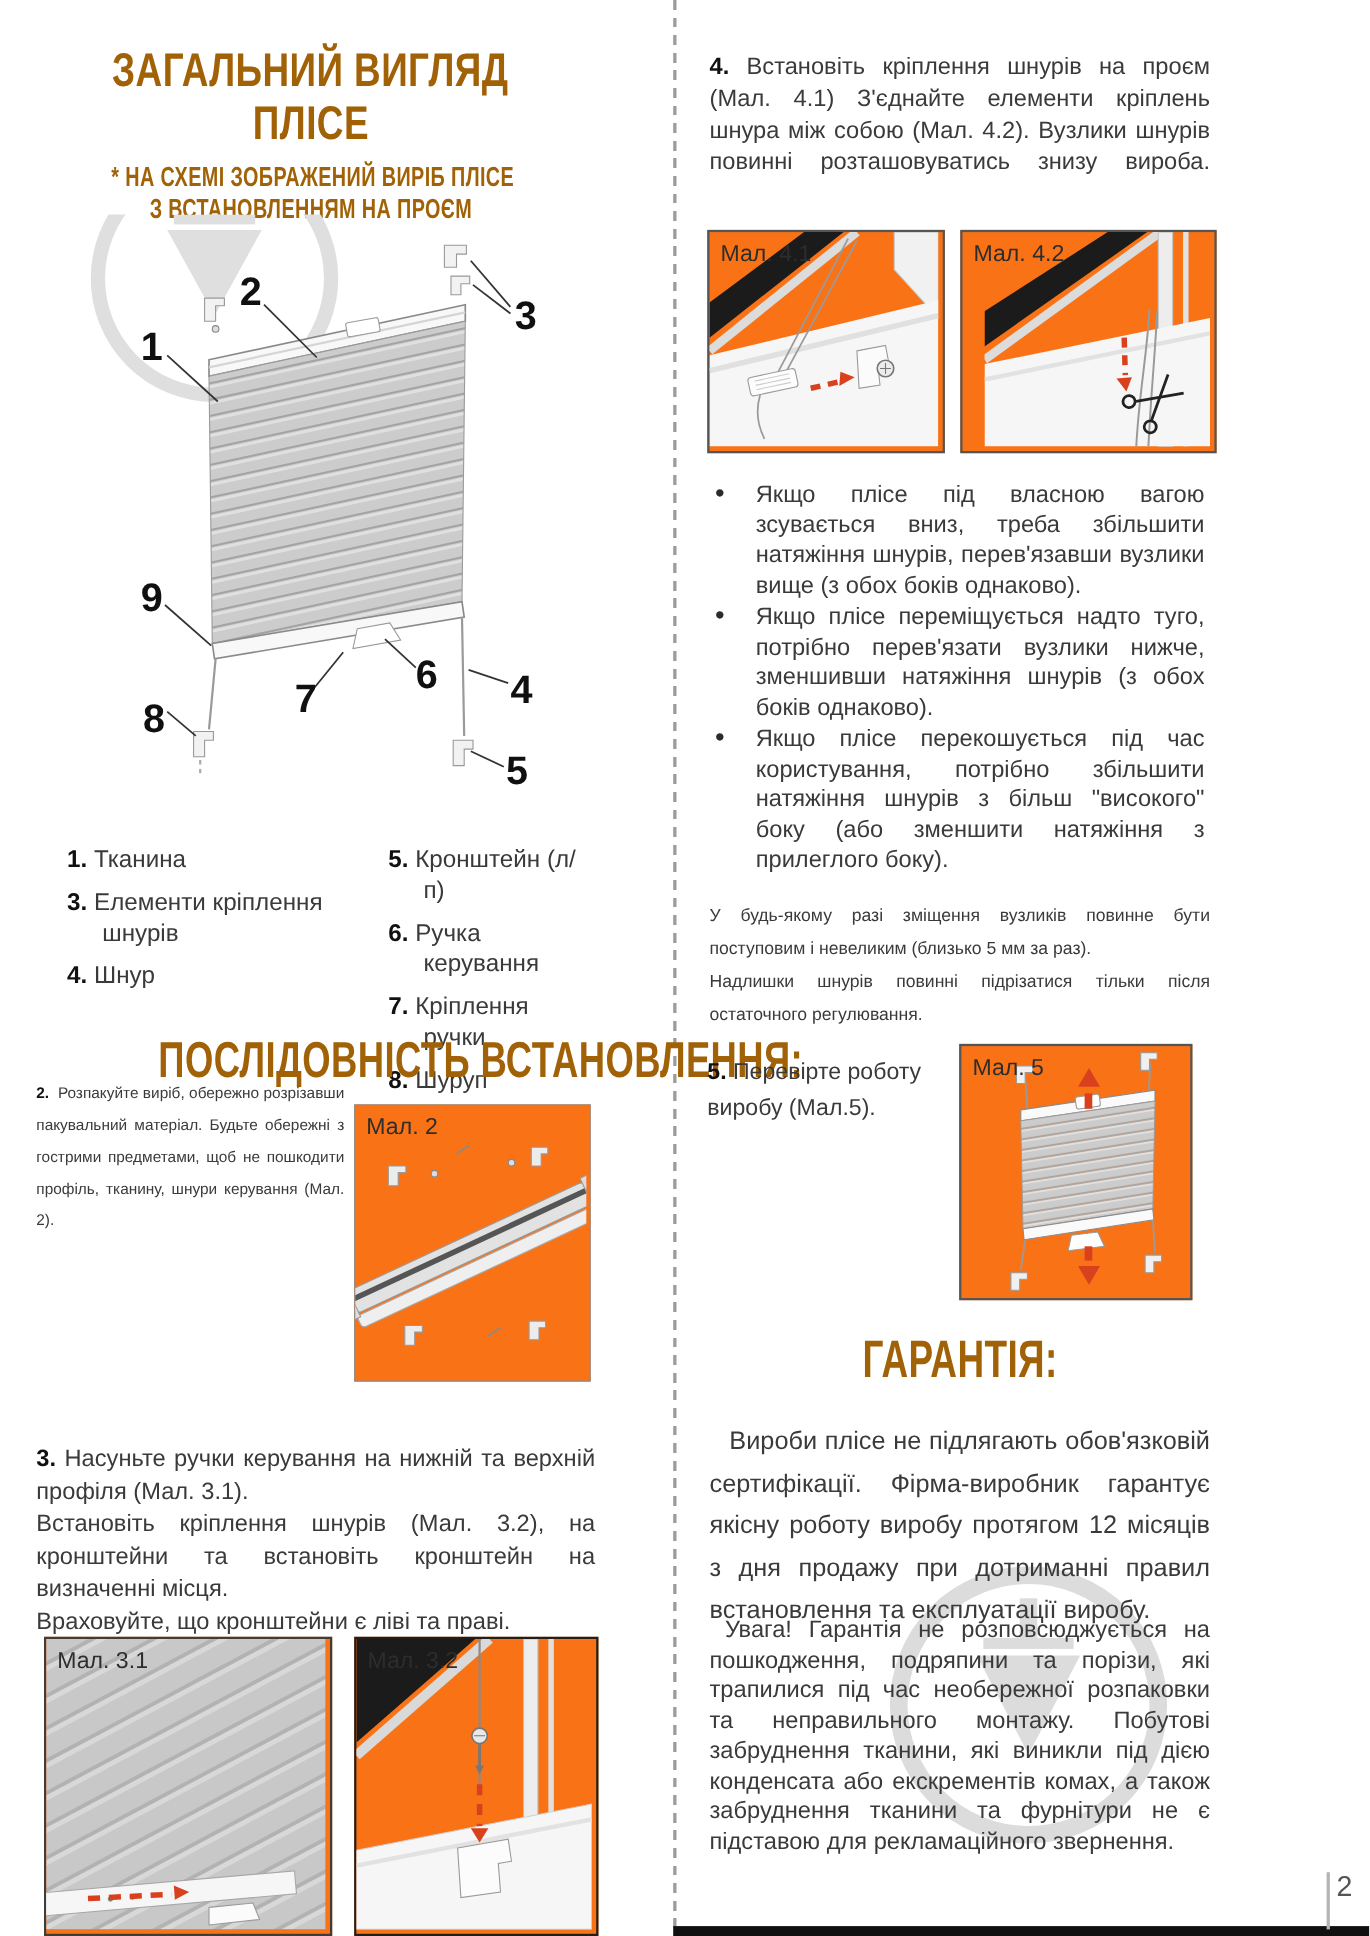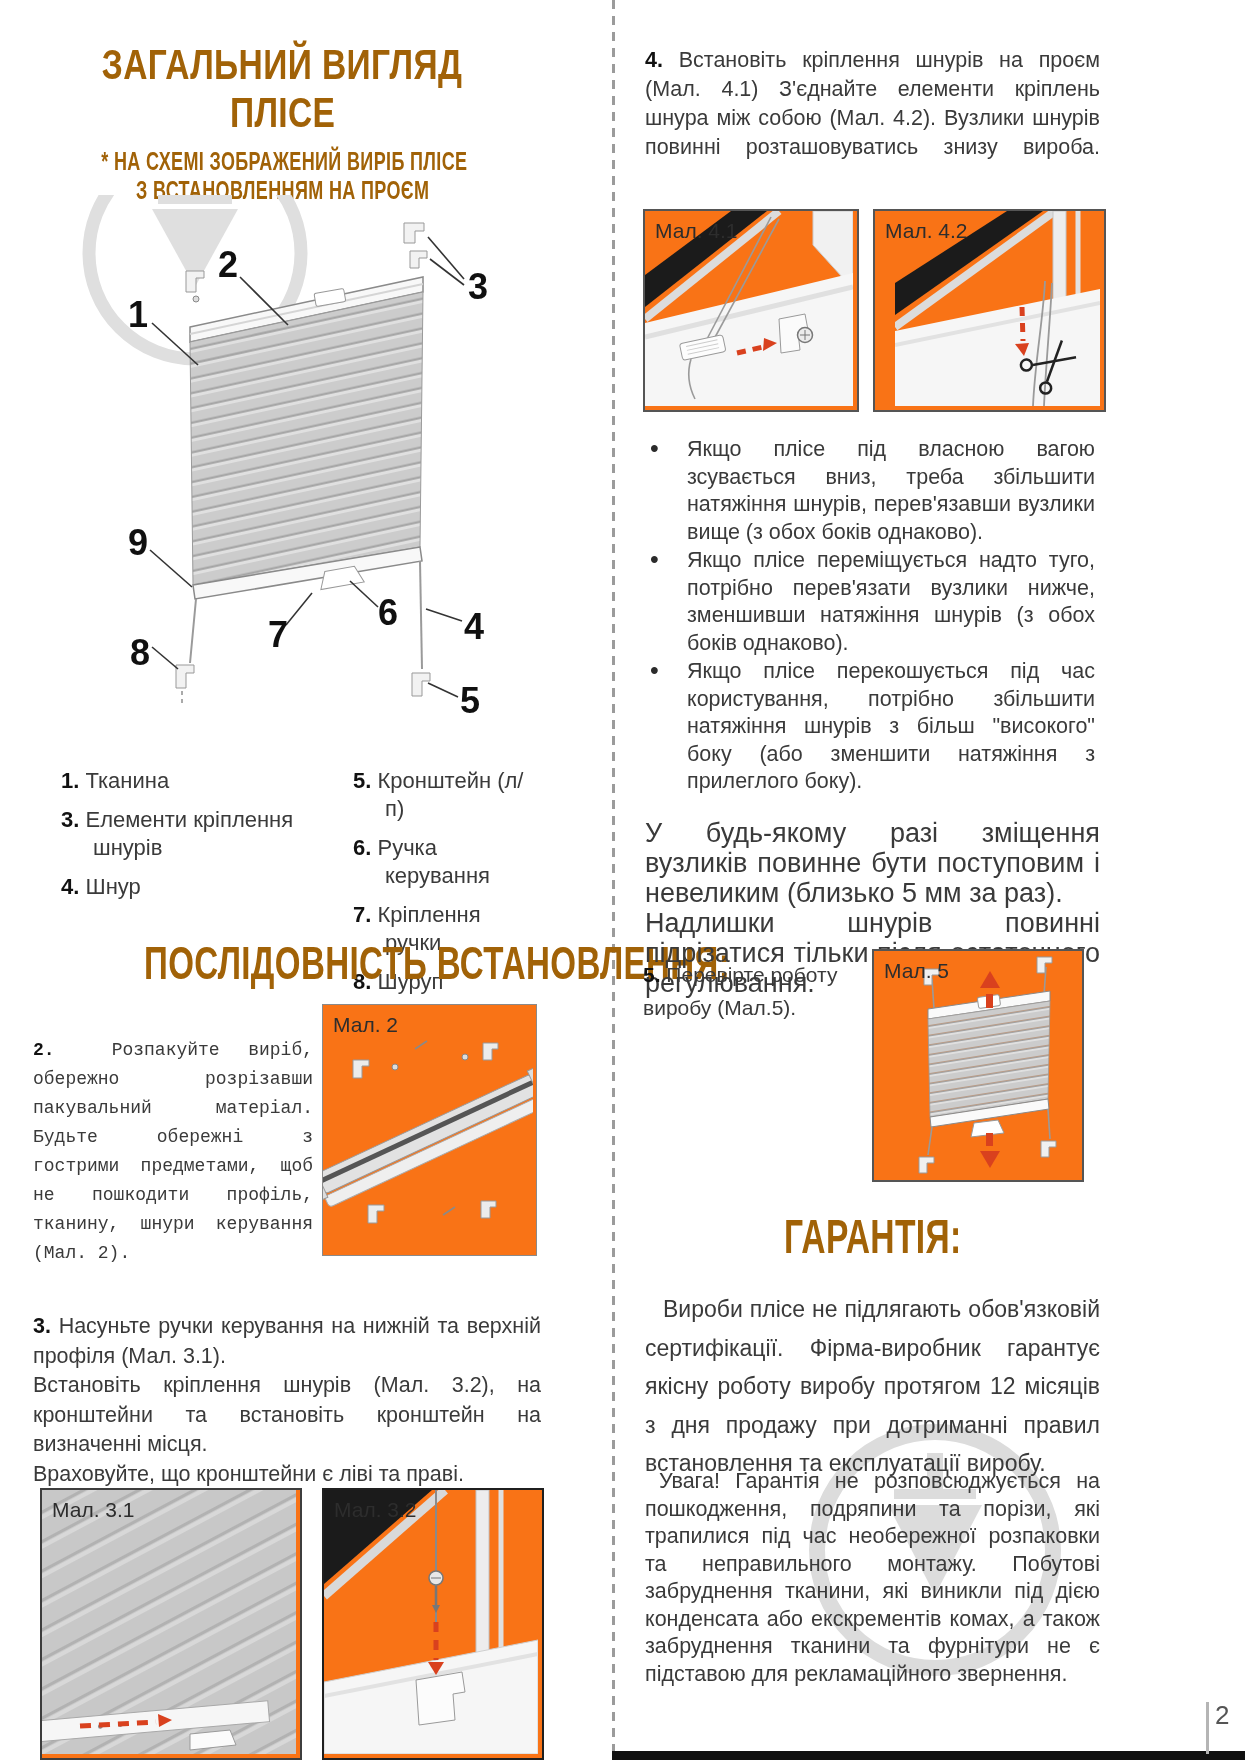--- a/index.html
+++ b/index.html
@@ -114,21 +114,21 @@
     <div class="li"><b>6.</b> <span>Ручка керування</span></div>
     <div class="li"><b>7.</b> <span>Кріплення ручки</span></div>
     <div class="li"><b>8.</b> <span>Шуруп</span></div>
     <div class="li"><b>9.</b> <span>Заглушка профілю</span></div>
   </div>
 
   <div class="abs hd" style="left:30px;top:938px;width:505px;text-align:center;font-size:46px;line-height:50px;">
     <span class="cond" style="transform:scaleX(0.72);">ПОСЛІДОВНІСТЬ ВСТАНОВЛЕННЯ:</span>
   </div>
 
-  <p class="abs jt" style="left:33px;top:1036px;width:280px;font-size:18px;line-height:29px;font-family:Liberation Mono, monospace;">
+  <p class="abs jt" style="left:33px;top:979px;width:280px;font-size:14px;line-height:29px;">
     <b>2.</b>&nbsp; <span>Розпакуйте виріб, обережно розрізавши пакувальний матеріал. Будьте обережні з гострими предметами, щоб не пошкодити профіль, тканину, шнури керування (Мал. 2).</span>
   </p>
 
   <div class="figbox" style="left:322px;top:1004px;width:213px;height:250px;border:1.5px solid #8a8a8a;">
     <div class="figlabel">Мал. 2</div>
     <svg width="210" height="247" viewBox="0 0 210 247">
       <g transform="rotate(-25 105 130)">
         <rect x="-15" y="142" width="240" height="12" rx="4" fill="#efefef" stroke="#aaa"></rect>
         <rect x="-15" y="118" width="240" height="22" rx="6" fill="#e2e2e2" stroke="#9a9a9a"></rect>
         <rect x="-15" y="124" width="240" height="5" fill="#555"></rect>
@@ -247,21 +247,21 @@
       </g>
     </svg>
   </div>
 
   <div class="abs" style="left:640px;top:436px;width:455px;">
     <p class="bullet">Якщо плісе під власною вагою зсувається вниз, треба збільшити натяжіння шнурів, перев'язавши вузлики вище (з обох боків однаково).</p>
     <p class="bullet">Якщо плісе переміщується надто туго, потрібно перев'язати вузлики нижче, зменшивши натяжіння шнурів (з обох боків однаково).</p>
     <p class="bullet">Якщо плісе перекошується під час користування, потрібно збільшити натяжіння шнурів з більш "високого" боку (або зменшити натяжіння з прилеглого боку).</p>
   </div>
 
-  <div class="abs" style="left:645px;top:818px;width:455px;font-size:27px;line-height:30px;">
+  <div class="abs" style="left:645px;top:818px;width:455px;font-size:16px;line-height:30px;">
     <p class="jt">У будь-якому разі зміщення вузликів повинне бути поступовим і невеликим (близько 5 мм за раз).</p>
     <p class="jt">Надлишки шнурів повинні підрізатися тільки після остаточного регулювання.</p>
   </div>
 
   <p class="abs" style="left:643px;top:958px;width:235px;font-size:21px;line-height:33px;">
     <b>5.</b> <span>Перевірте роботу виробу (Мал.5).</span>
   </p>
 
   <div class="figbox" style="left:872px;top:949px;width:208px;height:229px;border:2px solid #555;">
     <div class="figlabel">Мал. 5</div>

